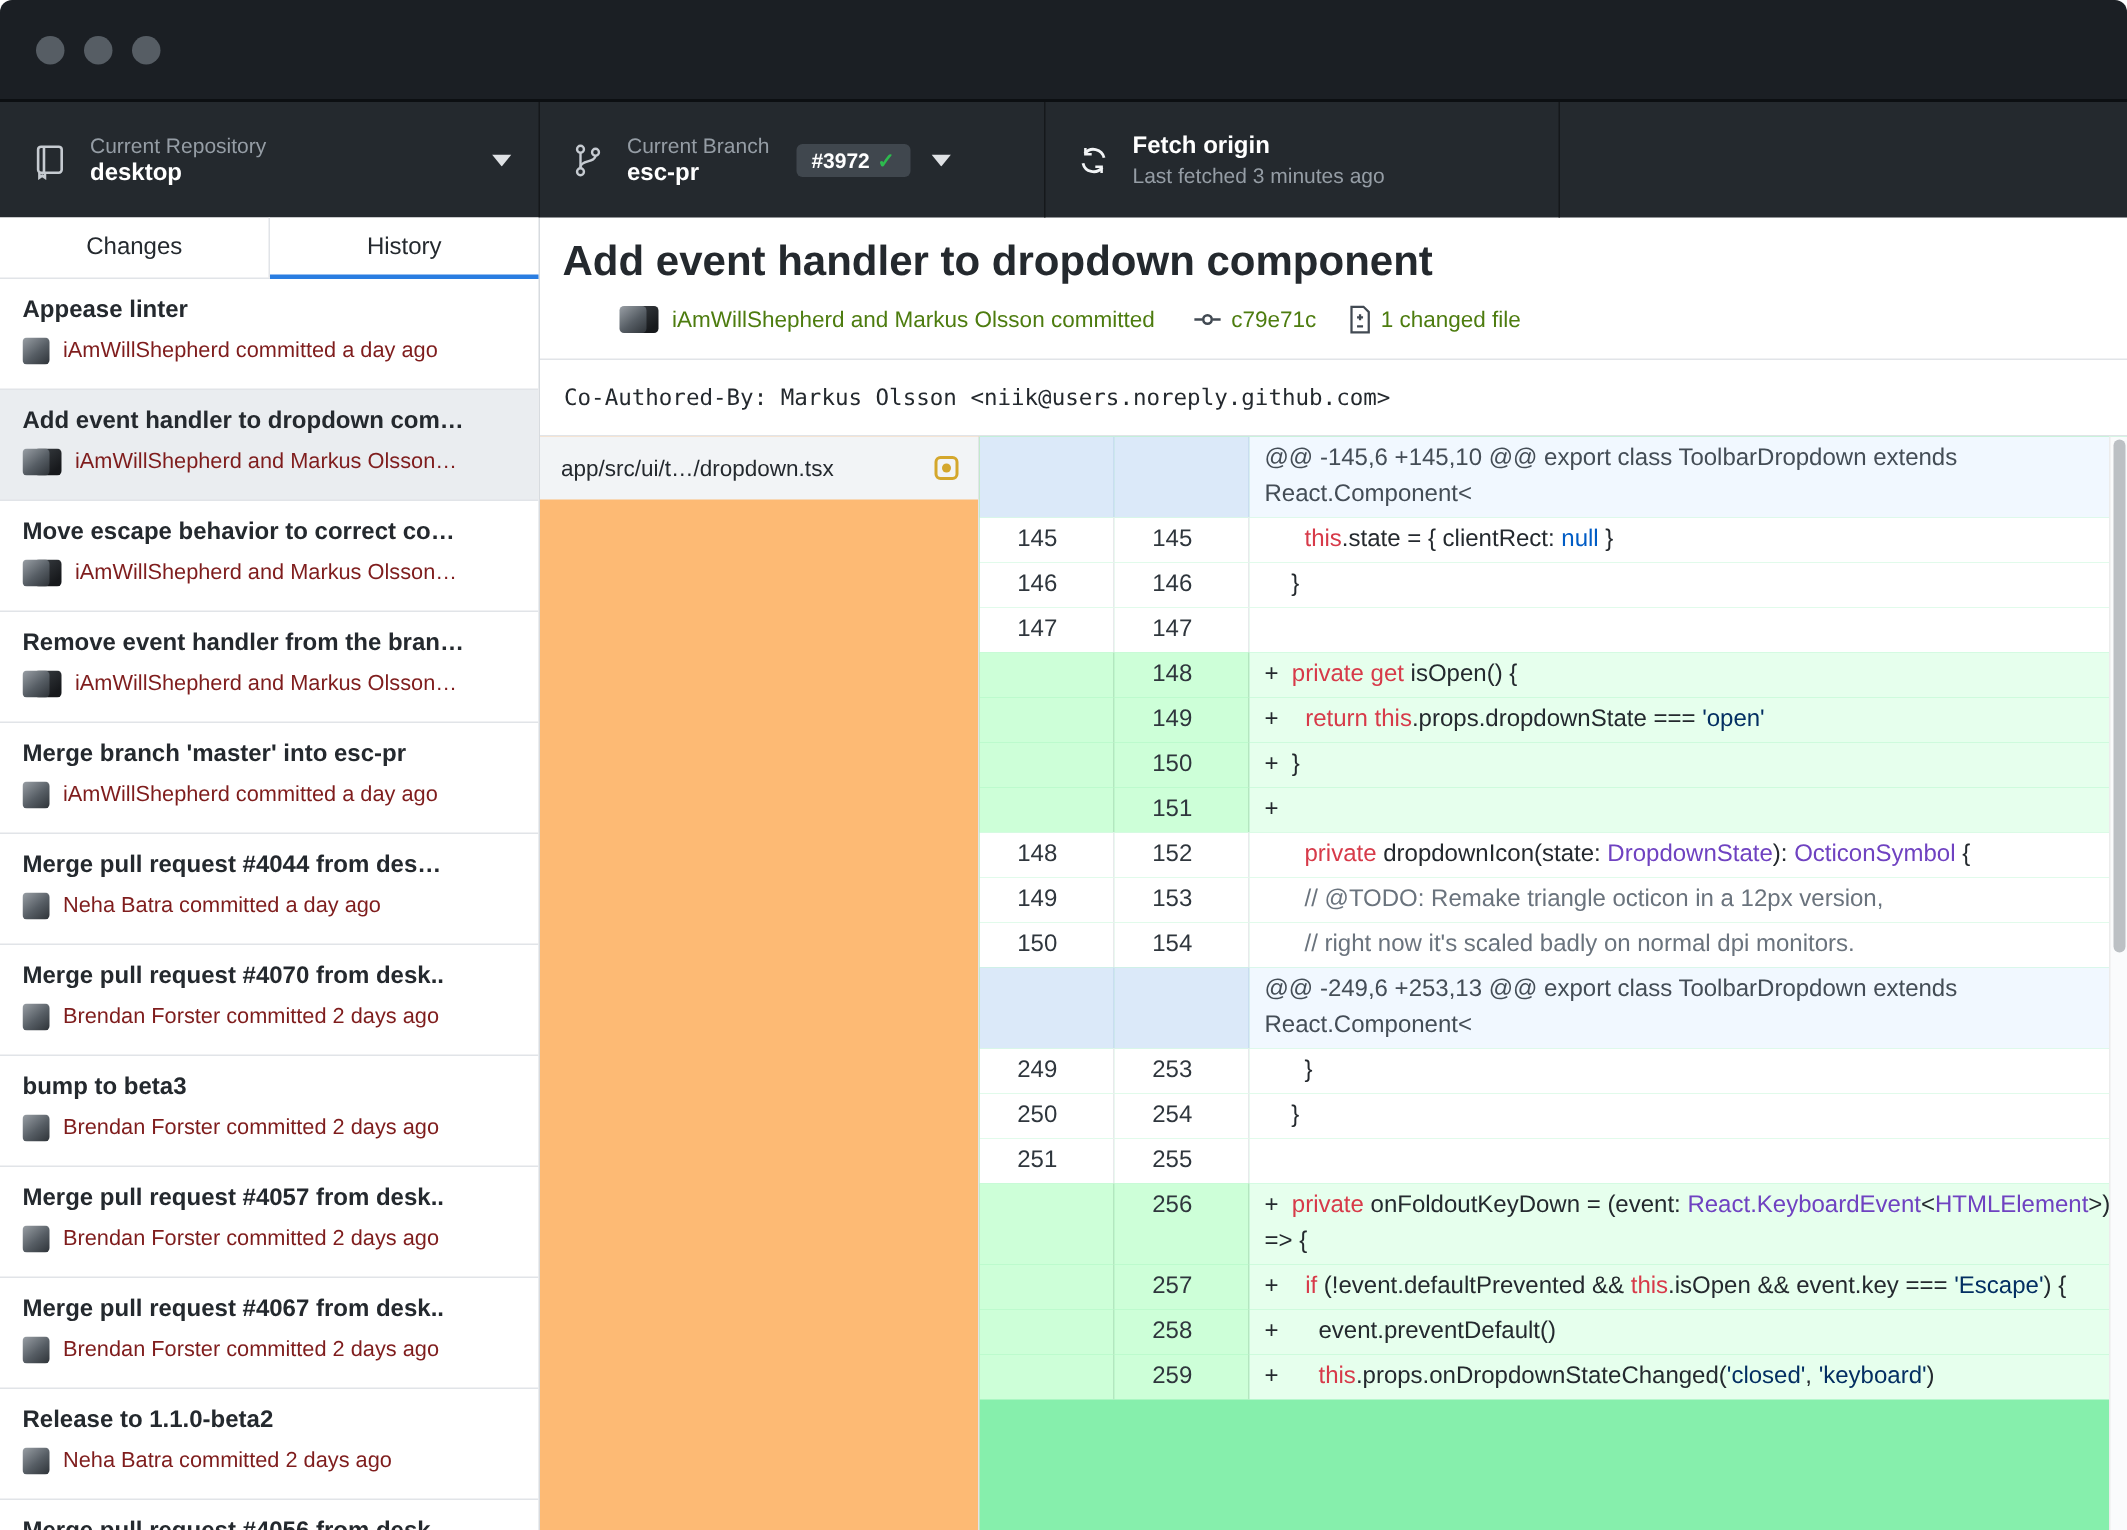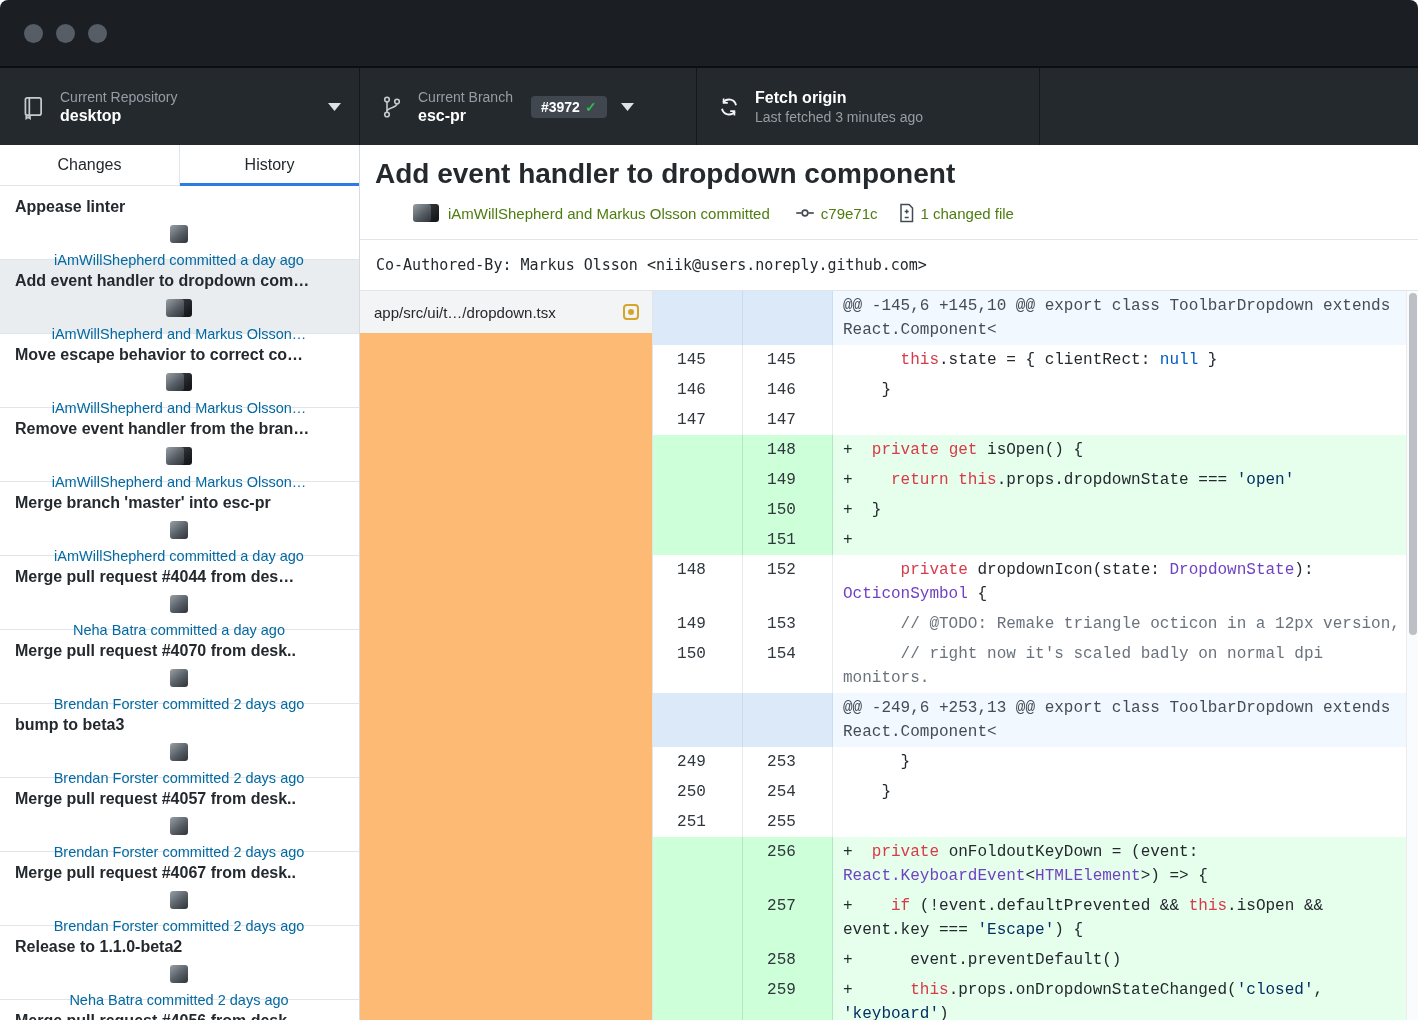--- a/index.html
+++ b/index.html
@@ -36,21 +36,21 @@
   .tab { flex:1; display:flex; align-items:center; justify-content:center; font-size:16px;
          color:#24292e; position:relative; cursor:pointer; }
   .tab:first-child { border-right:1px solid #e1e4e8; }
   .tab.active::after { content:""; position:absolute; left:0; right:0; bottom:-1px; height:3px; background:#2a7de1; }
   .commit-list { flex:1; overflow:hidden; }
   .commit-item { height:74px; padding:10px 16px 0 15px; border-bottom:1px solid #e1e4e8; cursor:pointer; }
   .commit-item.selected { background:#eaedf0; }
   .ci-title { font-size:16px; font-weight:600; color:#24292e; line-height:22px;
               white-space:nowrap; overflow:hidden; }
   .ci-byline { margin-top:7px; display:flex; align-items:center; gap:9px;
-               font-size:14.5px; color:#0369a1; white-space:nowrap; overflow:hidden;flex-direction:column; }
+               font-size:14.5px; color:#7f1d1d; white-space:nowrap; overflow:hidden; }
 
   .avatar-stack { position:relative; width:18px; height:18px; flex:none; }
   .avatar-stack.double { width:26px; }
   .avatar { position:absolute; left:0; top:0; width:18px; height:18px; border-radius:3px;
             background:linear-gradient(140deg,#9aa0a6 0%,#565d64 55%,#2e3338 100%); }
   .avatar-b { display:none; left:8px; z-index:0;
               background:linear-gradient(140deg,#3c4146 0%,#17191c 80%); }
   .avatar-stack.double .avatar-b { display:block; }
   .avatar-a { z-index:1; }
 
@@ -70,21 +70,21 @@
   .diff-wrap { flex:1; display:flex; min-height:0; }
   .file-col { width:293px; flex:none; border-right:1px solid #e1e4e8; background:#fdba74; }
   .file-row { height:42px; display:flex; align-items:center; justify-content:space-between;
               padding:0 13px 0 14px; background:#f2f4f6; cursor:pointer; }
   .file-path { font-size:15px; color:#24292e; white-space:nowrap; overflow:hidden; }
   .mod-icon { width:16px; height:16px; border:2px solid #d4a72c; border-radius:4px;
               display:flex; align-items:center; justify-content:center; flex:none; margin-left:10px; }
   .mod-icon i { width:6px; height:6px; border-radius:50%; background:#d4a72c; }
 
   .diff-pane { flex:1; min-width:0; position:relative; overflow:hidden; background:#86efac;
-               font-family:Liberation Mono, monospace; font-size:16px; line-height:24px; }
+               font-family:Liberation Sans, sans-serif; font-size:16px; line-height:24px; }
   .diff-row { display:flex; min-height:30px; }
   .gut { width:90px; flex:none; text-align:center; padding:3px 12px 3px 0; color:#2f363d; }
   .code { flex:1; min-width:0; padding:3px 4px 3px 10px; white-space:pre-wrap;
           overflow-wrap:break-word; color:#24292e; }
   .diff-row.ctx .gut { background:#fff; border-right:1px solid #e8eaec; }
   .diff-row.ctx .code { background:#fff; }
   .diff-row.add .gut { background:#cdffd8; border-right:1px solid #b4e6c0; }
   .diff-row.add .code { background:#e6ffed; }
   .diff-row.hunk .gut { background:#dbe9f9; border-right:1px solid #c9ddf0; }
   .diff-row.hunk .code { background:#f1f8ff; color:#444d56; }

